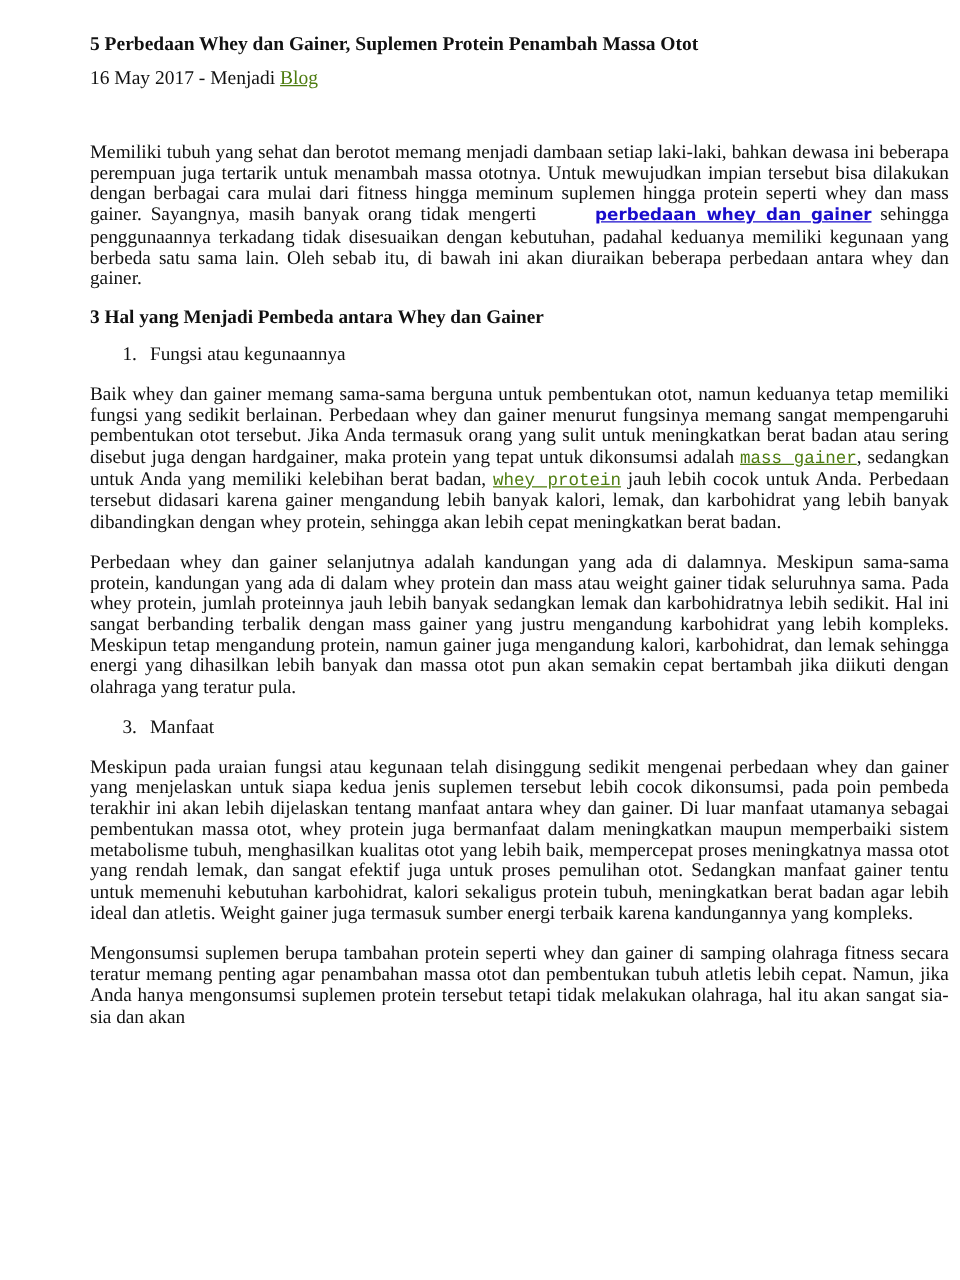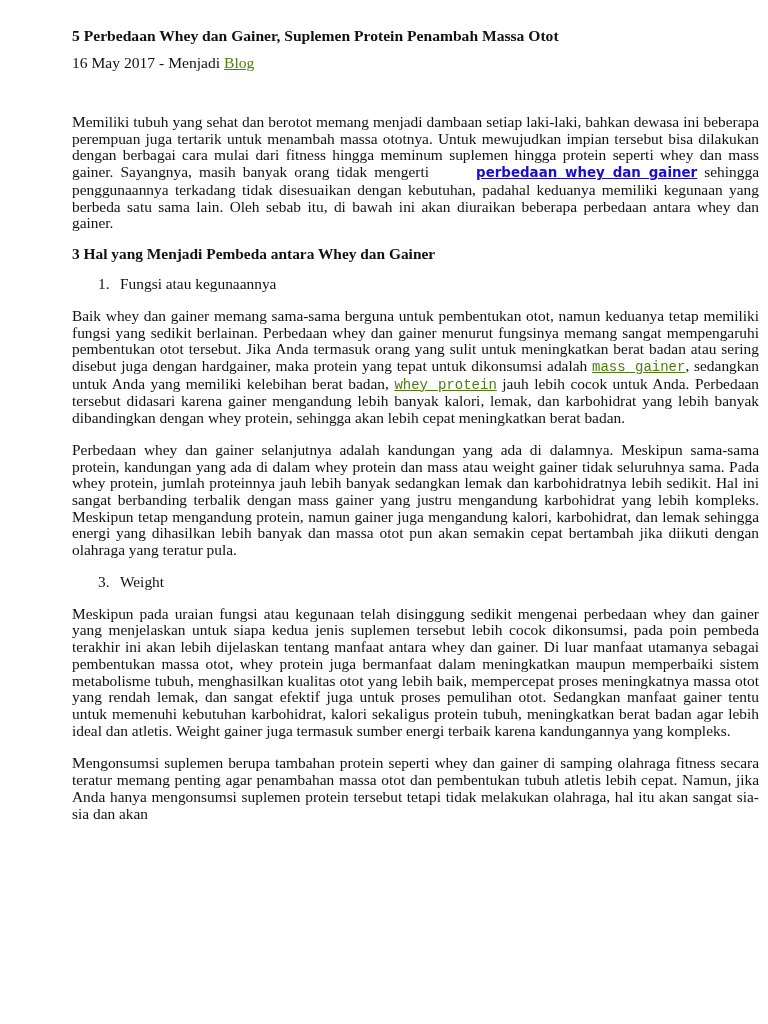--- a/index.html
+++ b/index.html
@@ -38,18 +38,18 @@
 
   <h2 class="h2">3 Hal yang Menjadi Pembeda antara Whey dan Gainer</h2>
 
   <div class="li gap-li"><span class="num">1.</span><span>Fungsi atau kegunaannya</span></div>
 
   <p class="body gap-p"><span>Baik whey dan gainer memang sama-sama berguna untuk pembentukan otot, namun keduanya tetap memiliki fungsi yang sedikit berlainan. Perbedaan whey dan gainer menurut fungsinya memang sangat mempengaruhi pembentukan otot tersebut. Jika Anda termasuk orang yang sulit untuk meningkatkan berat badan atau sering disebut juga dengan hardgainer, maka protein yang tepat untuk dikonsumsi adalah </span><a href="#" class="link-sans">mass gainer</a><span>, sedangkan untuk Anda yang memiliki kelebihan berat badan, </span><a href="#" class="link-sans">whey protein</a><span> jauh lebih cocok untuk Anda. Perbedaan tersebut didasari karena gainer mengandung lebih banyak kalori, lemak, dan karbohidrat yang lebih banyak dibandingkan dengan whey protein, sehingga akan lebih cepat meningkatkan berat badan.</span></p>
 
 
   <p class="body gap-p">Perbedaan whey dan gainer selanjutnya adalah kandungan yang ada di dalamnya. Meskipun sama-sama protein, kandungan yang ada di dalam whey protein dan mass atau weight gainer tidak seluruhnya sama. Pada whey protein, jumlah proteinnya jauh lebih banyak sedangkan lemak dan karbohidratnya lebih sedikit. Hal ini sangat berbanding terbalik dengan mass gainer yang justru mengandung karbohidrat yang lebih kompleks. Meskipun tetap mengandung protein, namun gainer juga mengandung kalori, karbohidrat, dan lemak sehingga energi yang dihasilkan lebih banyak dan massa otot pun akan semakin cepat bertambah jika diikuti dengan olahraga yang teratur pula.</p>
 
-  <div class="li gap-li" style="margin-top:14px"><span class="num">3.</span><span>Weight</span></div>
+  <div class="li gap-li" style="margin-top:14px"><span class="num">3.</span><span>Manfaat</span></div>
 
   <p class="body gap-p">Meskipun pada uraian fungsi atau kegunaan telah disinggung sedikit mengenai perbedaan whey dan gainer yang menjelaskan untuk siapa kedua jenis suplemen tersebut lebih cocok dikonsumsi, pada poin pembeda terakhir ini akan lebih dijelaskan tentang manfaat antara whey dan gainer. Di luar manfaat utamanya sebagai pembentukan massa otot, whey protein juga bermanfaat dalam meningkatkan maupun memperbaiki sistem metabolisme tubuh, menghasilkan kualitas otot yang lebih baik, mempercepat proses meningkatnya massa otot yang rendah lemak, dan sangat efektif juga untuk proses pemulihan otot. Sedangkan manfaat gainer tentu untuk memenuhi kebutuhan karbohidrat, kalori sekaligus protein tubuh, meningkatkan berat badan agar lebih ideal dan atletis. Weight gainer juga termasuk sumber energi terbaik karena kandungannya yang kompleks.</p>
 
   <p class="body gap-p" style="margin-top:16px !important">Mengonsumsi suplemen berupa tambahan protein seperti whey dan gainer di samping olahraga fitness secara teratur memang penting agar penambahan massa otot dan pembentukan tubuh atletis lebih cepat. Namun, jika Anda hanya mengonsumsi suplemen protein tersebut tetapi tidak melakukan olahraga, hal itu akan sangat sia-sia dan akan</p>
 </div>
 
 </body></html>

